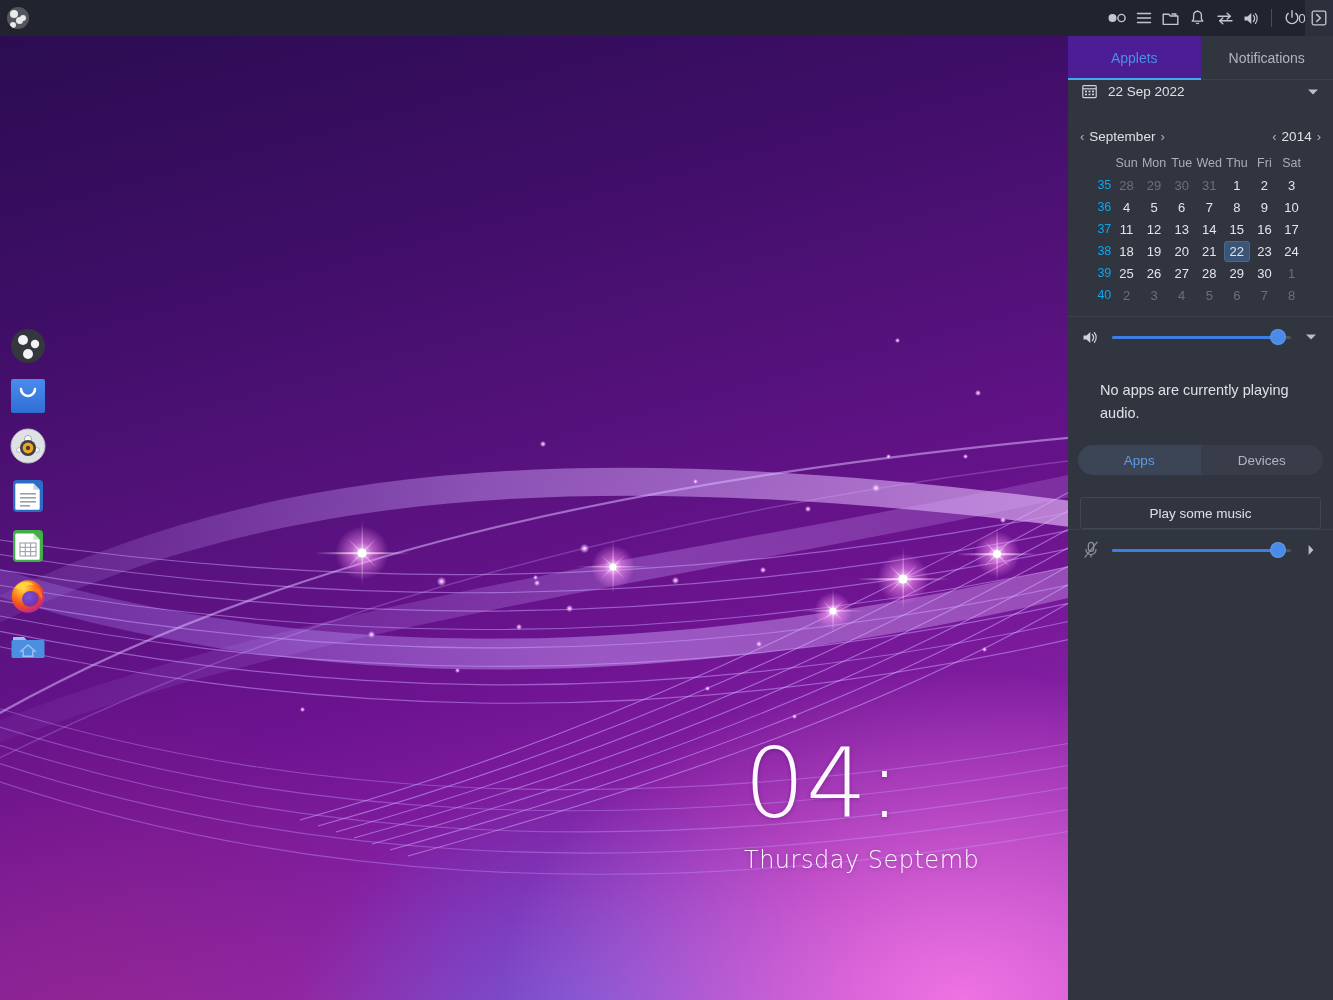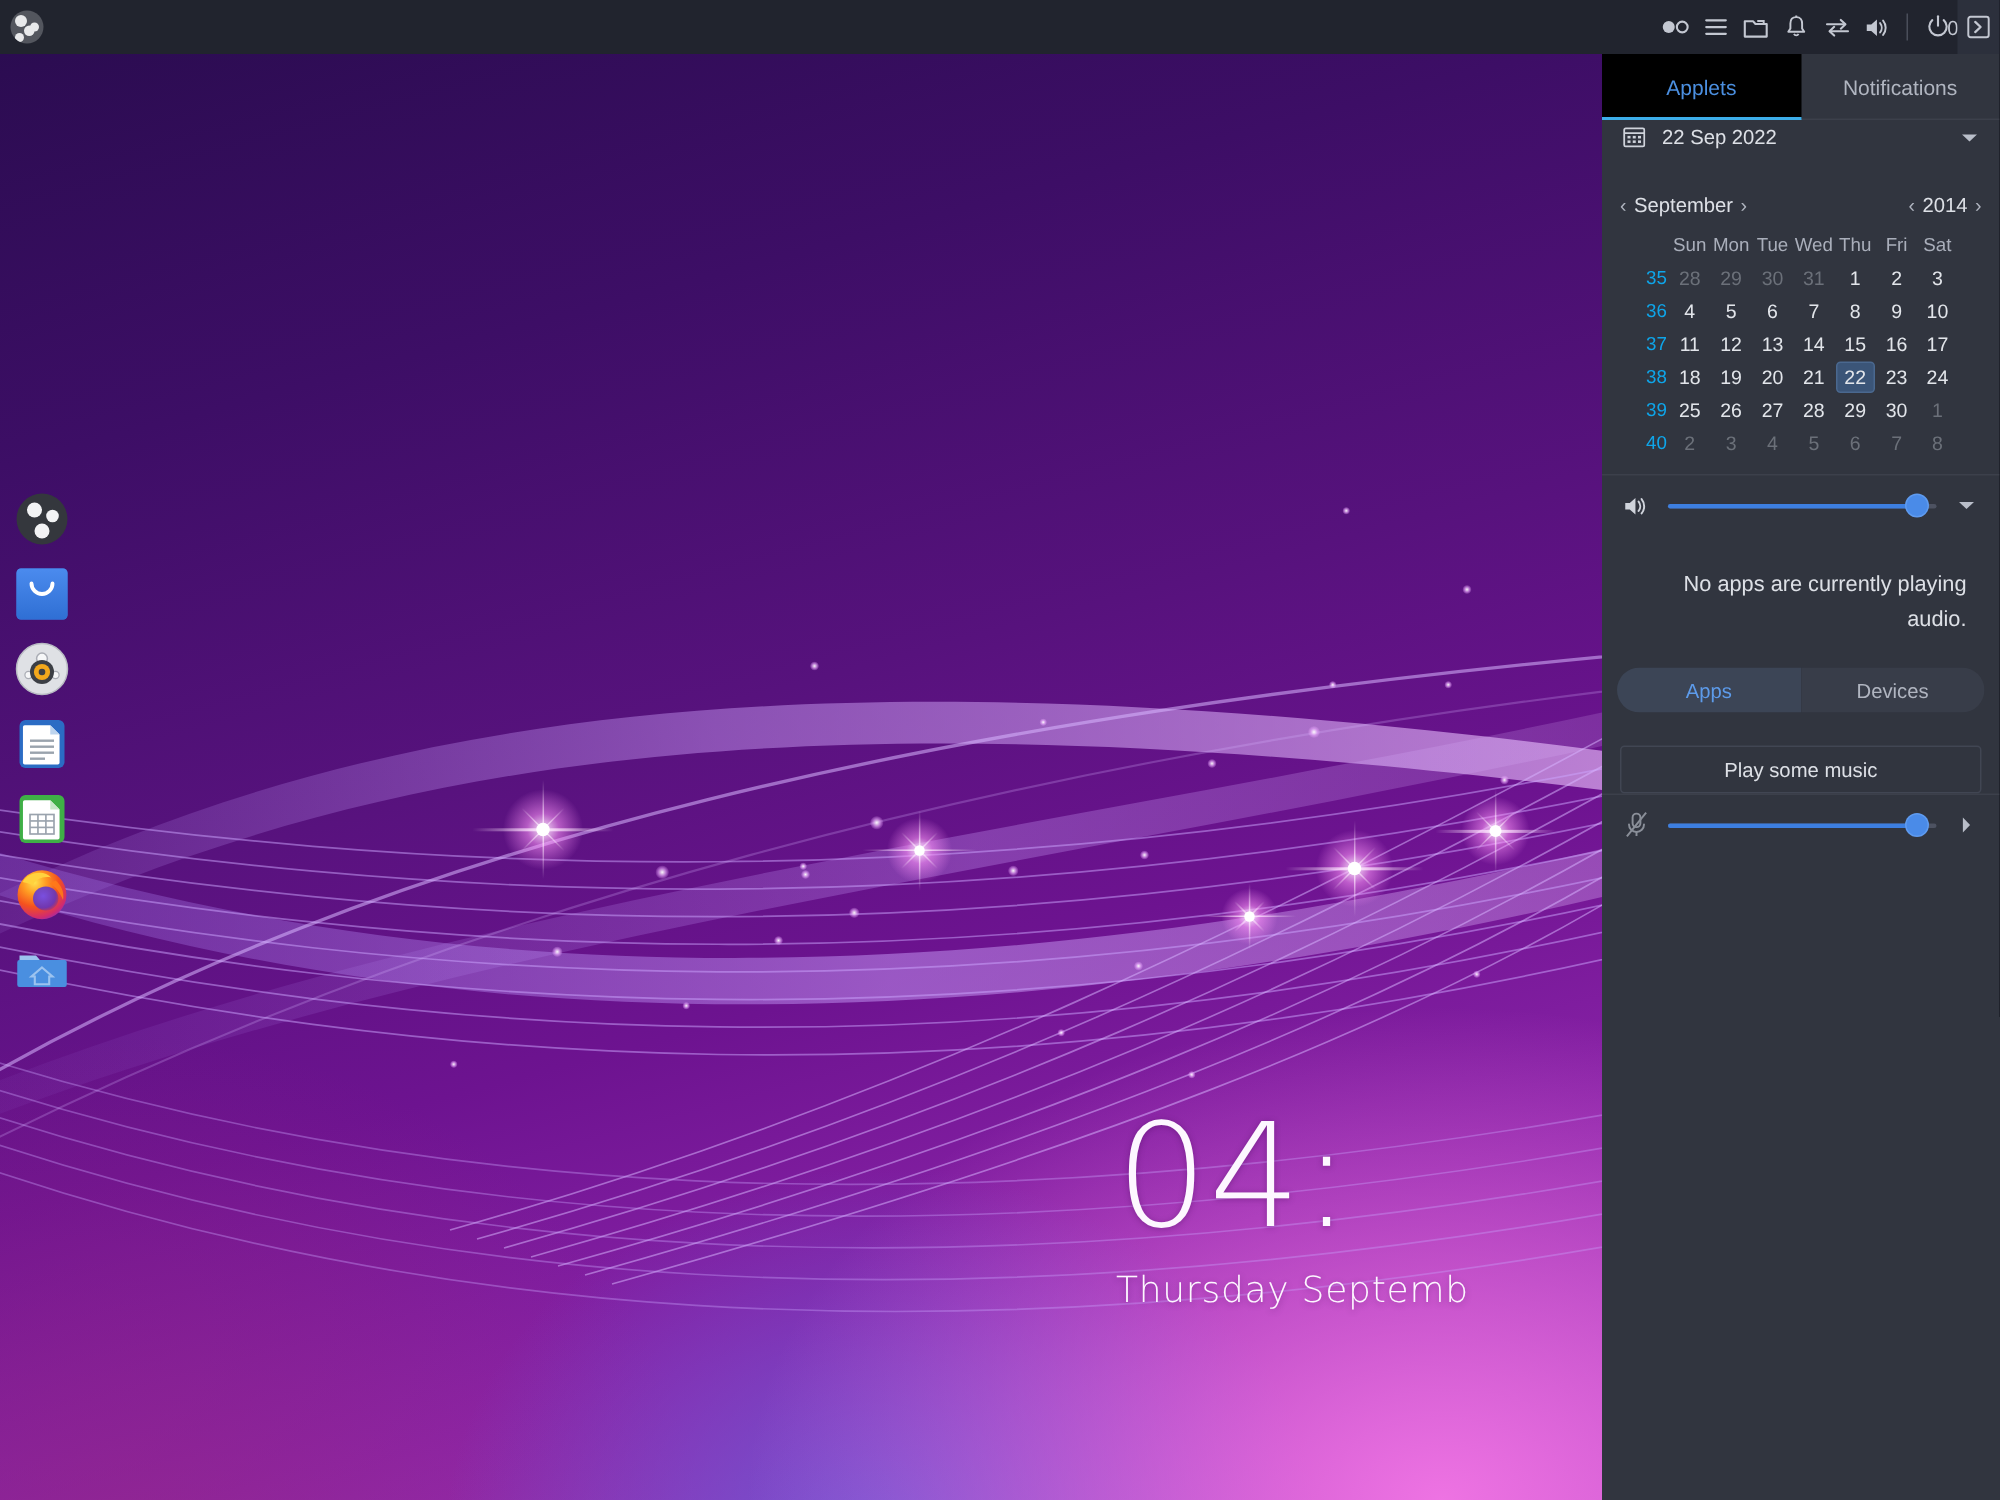--- a/index.html
+++ b/index.html
@@ -205,21 +205,21 @@
   }
   .sb-tab {
     flex: 1;
     display: flex; align-items: center; justify-content: center;
     font-size: 14px;
     color: #b0b5c0;
     position: relative;
   }
   .sb-tab.active {
     color: #4b8fe0;
-    background: #000000;
+    background: #4c1d95;
   }
   .sb-tab.active::after {
     content: "";
     position: absolute;
     left: 0; right: 0; bottom: -1px;
     height: 2px;
     background: #3daee9;
   }
 
   
@@ -319,25 +319,25 @@
     position: absolute;
     width: 14px; height: 14px;
     border-radius: 50%;
     background: #4a8be8;
     box-shadow: 0 0 0 1px #5f9bef;
     transform: translateX(-50%);
   }
   .vol-row .endchev { width: 20px; display: flex; justify-content: center; color: #b9bec9; }
 
   #noapps {
-    text-align: right;
+    text-align: left;
     font-size: 14.5px;
     color: #dde0e6;
     line-height: 1.6;
-    padding: 22px 22px 8px 11px;
+    padding: 22px 22px 8px 32px;
   }
   #playmusic {
     margin: 12px 12px 0 12px;
     height: 32px;
     border: 1px solid #414653;
     border-radius: 3px;
     display: flex; align-items: center; justify-content: center;
     font-size: 13.5px;
     color: #dde0e6;
   }

